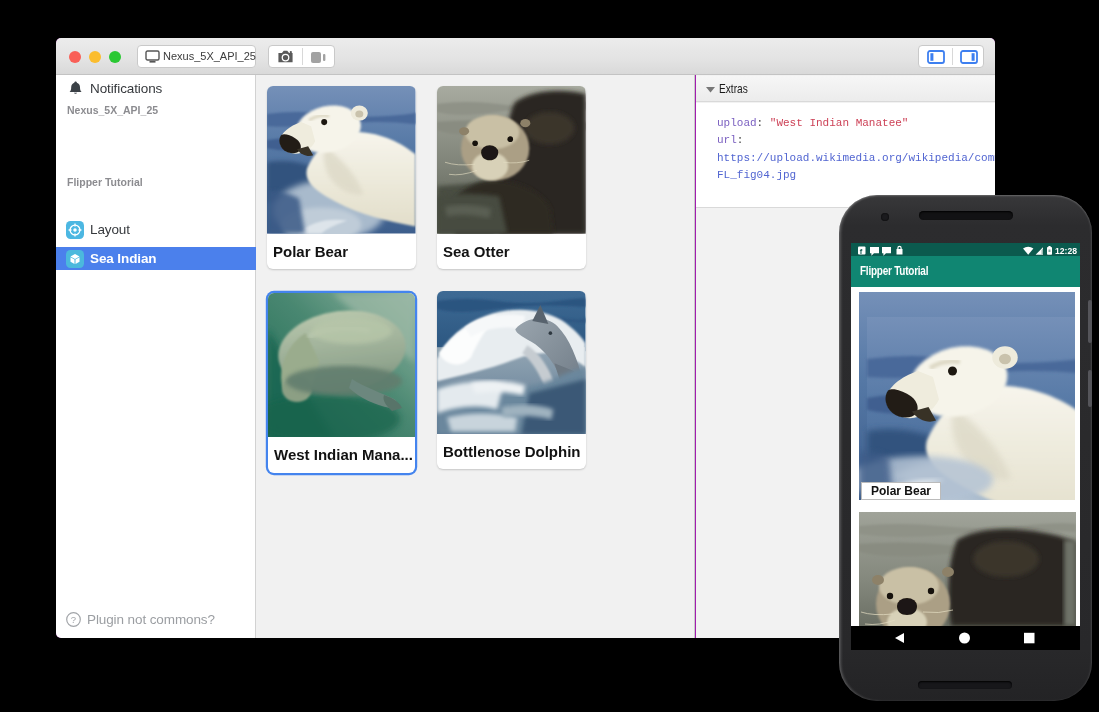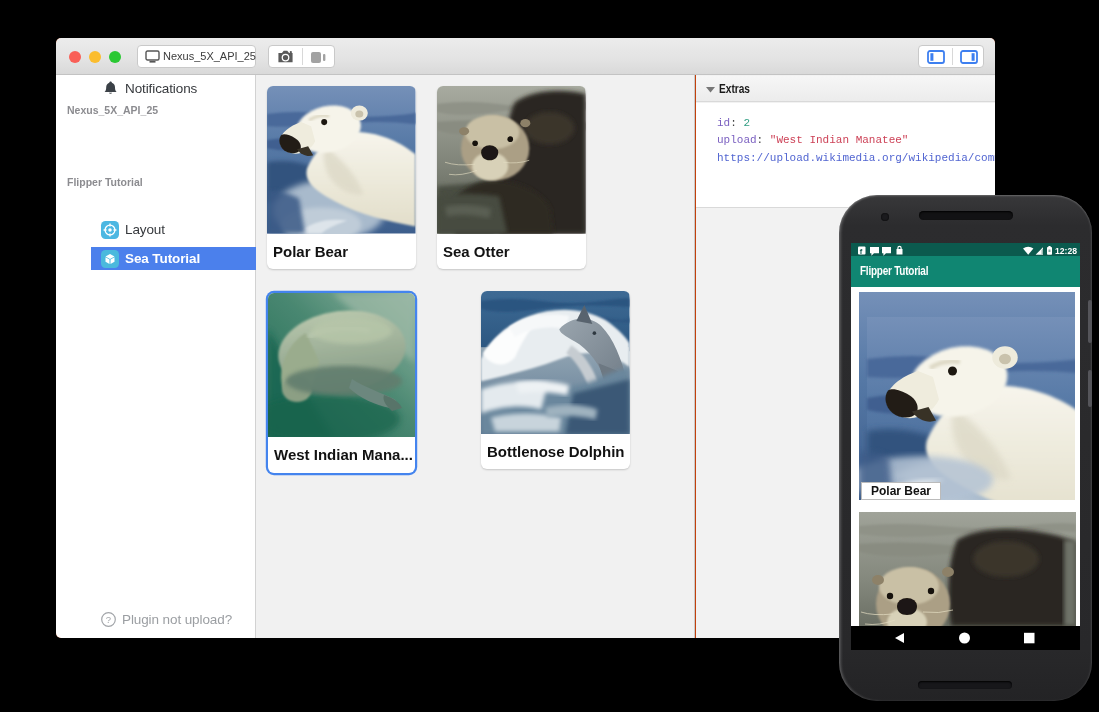--- a/index.html
+++ b/index.html
@@ -1,46 +1,46 @@
 <!DOCTYPE html>
 <html><head>
 <meta charset="utf-8">
 <style>
   * { margin:0; padding:0; box-sizing:border-box; }
   html,body { width:1099px; height:712px; background:#000; overflow:hidden;
     font-family:"Liberation Sans", sans-serif; }
   #win { position:absolute; left:56px; top:38px; width:939px; height:600px;
-    background:#c2410c; border-radius:5px; overflow:hidden; }
+    background:#a21caf; border-radius:5px; overflow:hidden; }
   
   #titlebar { position:absolute; left:0; top:0; width:939px; height:37px;
     background:linear-gradient(180deg,#ececec 0%,#e3e3e3 60%,#d9d9d9 100%);
     border-bottom:1px solid #c3c3c3; }
   .light { position:absolute; top:13px; width:12px; height:12px; border-radius:50%; }
   .tbtn { position:absolute; top:7px; height:23px; background:#fff;
     border:1px solid #c9c9c9; border-radius:4px; }
   
   #sidebar { position:absolute; left:0; top:37px; width:200px; height:563px;
     background:#fff; border-right:1px solid #d2d2d2; }
-  .srow { position:absolute; left:0; width:200px; height:25px;margin-left:35px; }
+  .srow { position:absolute; left:0; width:200px; height:25px; }
   .sicon { position:absolute; left:10px; top:3.5px; width:18px; height:18px; border-radius:4.5px; }
   .stext { position:absolute; left:34px; top:0; line-height:25px; font-size:13.5px; color:#36393d; letter-spacing:-0.1px; }
   .slabel { position:absolute; left:11px; font-size:10.5px; font-weight:bold; color:#8c8c90; }
   
   #content { position:absolute; left:200px; top:37px; width:439px; height:563px;
     background:#f1f1f1; border-right:1px solid #c9c9c9; }
   .card { position:absolute; width:148.5px; background:#fff; border-radius:6px;
     box-shadow:0 1px 2px rgba(0,0,0,0.18); overflow:hidden; }
   .cardimg { width:100%; display:block; }
   .cardtitle { height:35px; line-height:35px; padding-left:6px; font-size:15px;
     font-weight:bold; color:#121212; white-space:nowrap; overflow:hidden; }
   
   #extras { position:absolute; left:640px; top:37px; width:299px; height:563px; background:#f2f2f2; }
   #exhead { position:absolute; left:0; top:1px; width:299px; height:26px;
     background:linear-gradient(180deg,#f6f6f6,#ececec); border-bottom:1px solid #d9d9d9;
-    font-size:12.5px; font-weight:bold; color:#1a1a1a; line-height:26px;text-align:center; }
+    font-size:12.5px; font-weight:normal; color:#1a1a1a; line-height:26px;text-align:center; }
   #exbody { position:absolute; left:0; top:28px; width:299px; height:105px;
     background:#fff; border-bottom:1px solid #d9d9d9;
     font-family:"Liberation Mono", monospace; font-size:11px; line-height:17.3px;
     white-space:nowrap; overflow:hidden; padding:12px 0 0 21px; }
   .k { color:#7a5fc0; } .n { color:#2f9d82; } .s { color:#cd4257; } .u { color:#5165d1; }
   .c { color:#444; }
   
   #phone { position:absolute; left:839px; top:195px; width:253px; height:506px;
     border-radius:38px; background:linear-gradient(180deg,#38383a 0%,#2c2c2e 6%,#28282a 90%,#232325 100%); box-shadow:inset 0 2px 2px -1px rgba(255,255,255,0.22), inset 2.5px 0 3px -1px rgba(255,255,255,0.28), inset -2px 0 2px -1px rgba(255,255,255,0.12); }
   #screen { position:absolute; left:12px; top:48px; width:229px; height:407px;
@@ -107,28 +107,28 @@
       <span class="stext">Layout</span>
     </div>
     <div class="srow" style="top:172px; height:23px; background:#4b80ec;">
       <div class="sicon" style="background:#4bb9dd; top:2.5px;">
         <svg width="12" height="12" style="position:absolute;left:3px;top:3px" viewBox="0 0 24 24">
           <path d="M12 2 L21 7 L12 12 L3 7 Z" fill="#fff"></path>
           <path d="M3 8.6 L11 13.1 V22 L3 17.4 Z" fill="#fff"></path>
           <path d="M21 8.6 L13 13.1 V22 L21 17.4 Z" fill="#fff"></path>
         </svg>
       </div>
-      <span class="stext" style="color:#fff; font-weight:bold; line-height:23px;">Sea Tutorial</span>
+      <span class="stext" style="color:#fff; font-weight:bold; line-height:23px;">Sea Indian</span>
     </div>
     <div class="srow" style="top:532px;">
       <svg style="position:absolute;left:10px;top:5px" width="15" height="15" viewBox="0 0 15 15">
         <circle cx="7.5" cy="7.5" r="6.8" fill="none" stroke="#a2a5a9" stroke-width="1.2"></circle>
         <text x="7.5" y="11" font-size="9.5" text-anchor="middle" fill="#a2a5a9" font-family="Liberation Sans">?</text>
       </svg>
-      <span class="stext" style="left:31px; color:#9b9ea2;">Plugin not upload?</span>
+      <span class="stext" style="left:31px; color:#9b9ea2;">Plugin not commons?</span>
     </div>
   </div>
 
   <div id="content"></div>
   <div class="card" style="left:211px; top:48px; height:182.5px;">
     <svg class="cardimg" width="148.5" height="147.5" viewBox="0 0 148 147">
         <use href="#bearpic"></use>
       </svg>
     <div class="cardtitle">Polar Bear</div>
   </div>
@@ -137,38 +137,39 @@
         <use href="#otterpic"></use>
       </svg>
     <div class="cardtitle">Sea Otter</div>
   </div>
   <div class="card" style="left:212px; top:255px; width:147px; height:180px; box-shadow:0 0 0 2.2px #4484ee;">
     <svg class="cardimg" width="147" height="144" viewBox="0 0 147 144">
         <use href="#manateepic"></use>
       </svg>
     <div class="cardtitle">West Indian Mana...</div>
   </div>
-  <div class="card" style="left:381px; top:252.5px; height:178.5px;margin-left:44px;">
+  <div class="card" style="left:381px; top:252.5px; height:178.5px;">
     <svg class="cardimg" width="148.5" height="143.5" viewBox="0 0 148 143">
         <use href="#dolphinpic"></use>
       </svg>
     <div class="cardtitle">Bottlenose Dolphin</div>
   </div>
 
   <div id="extras">
     <div id="exhead">
       <svg width="9" height="6" style="position:absolute;left:10px;top:11px" viewBox="0 0 9 6">
         <path d="M0 0 h9 L4.5 5.5 Z" fill="#777"></path>
       </svg>
       <span style="position:absolute;left:23px;display:inline-block;transform:scaleX(0.78);transform-origin:0 50%;font-size:13px;">Extras</span>
     </div>
     <div id="exbody">
-      <div><span class="k">id</span><span class="c">: </span><span class="n">2</span></div>
       <div><span class="k">upload</span><span class="c">: </span><span class="s">"West Indian Manatee"</span></div>
+      <div><span class="k">url</span><span class="c">:</span></div>
       <div><span class="u">https://upload.wikimedia.org/wikipedia/commons/3/33/FL_fig04.jpg</span></div>
+      <div><span class="u">FL_fig04.jpg</span></div>
     </div>
   </div>
 </div>
 
 <div id="phone">
   <div style="position:absolute;left:42px;top:18px;width:8px;height:8px;border-radius:50%;background:#1b1b1e;box-shadow:inset 0 0 2px #000;"></div>
   <div style="position:absolute;left:80px;top:16px;width:94px;height:9px;border-radius:4.5px;background:#121214;box-shadow:inset 0 1px 2px #000;"></div>
   <div style="position:absolute;left:248.5px;top:105px;width:4.5px;height:43px;background:#55555a;border-radius:2px;"></div>
   <div style="position:absolute;left:248.5px;top:175px;width:4.5px;height:37px;background:#55555a;border-radius:2px;"></div>
   <div style="position:absolute;left:79px;top:486px;width:94px;height:8px;border-radius:4px;background:#17171a;box-shadow:inset 0 1px 2px #000;"></div>

